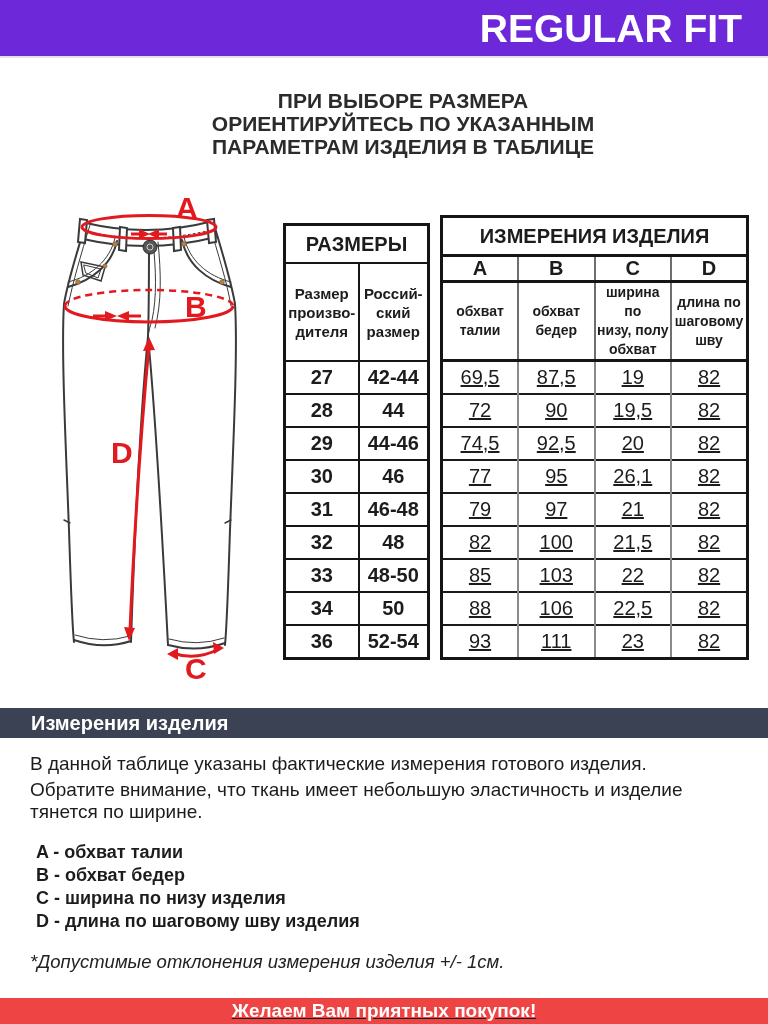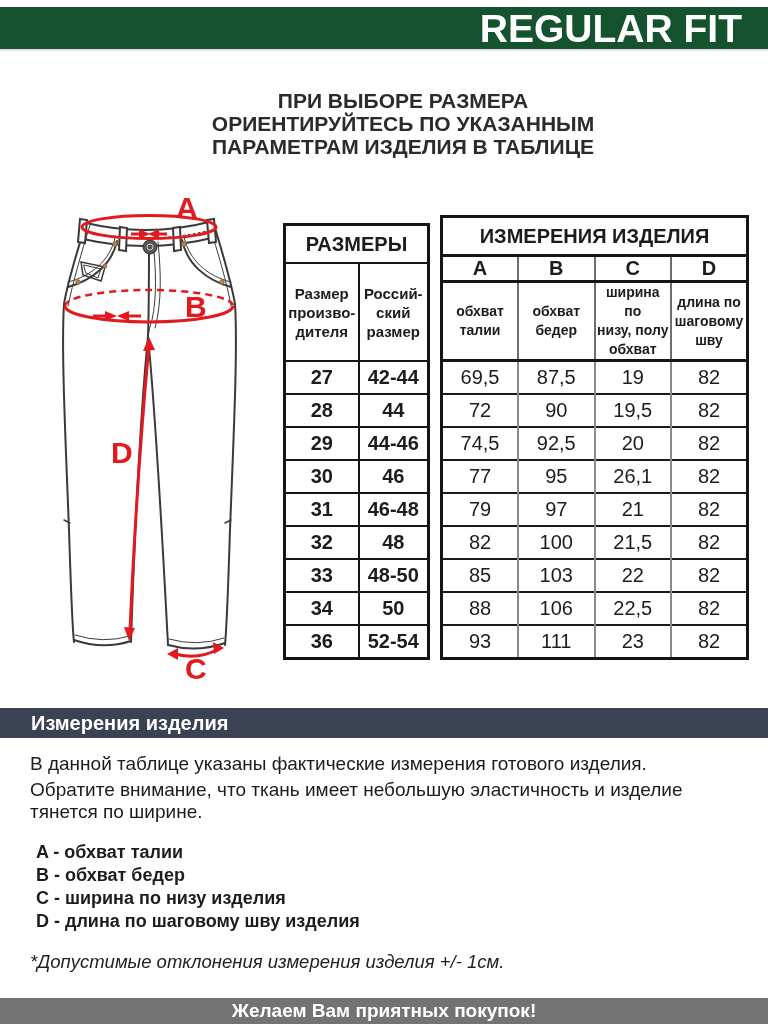--- a/index.html
+++ b/index.html
@@ -1,20 +1,20 @@
 <!DOCTYPE html>
 <html><head>
 <meta charset="utf-8">
 <style>
   html,body{margin:0;padding:0;background:#fff;}
   .page{position:relative;width:768px;height:1024px;background:#ffffff;
         font-family:"Liberation Sans",sans-serif;overflow:hidden;color:#1c1c1c;}
 
   
-  .topbar{position:absolute;left:0;top:7px;width:768px;height:44px;background:#14532d;
+  .topbar{position:absolute;left:0;top:0;width:768px;height:58px;background:#6d28d9;
           display:flex;align-items:center;justify-content:flex-end;
           padding-right:26px;box-sizing:border-box;border-bottom:2px solid #e2e2e2;}
   .topbar .title{color:#fff;font-size:39px;font-weight:bold;letter-spacing:0;line-height:1;}
 
   
   .intro{position:absolute;left:0;top:89px;width:768px;text-align:center;}
   .intro div{font-size:21px;font-weight:bold;color:#2b2b2b;line-height:23px;padding-left:38px;}
 
   
   .jeans{position:absolute;left:35px;top:190px;width:260px;height:520px;}
@@ -31,38 +31,38 @@
   .t-sizes col.c1{width:74px;} .t-sizes col.c2{width:70px;}
 
   .t-meas{border:3px solid #151515;width:306px;}
   .t-meas col{width:76.5px;}
   .t-meas .title-cell{height:36px;font-size:20px;font-weight:bold;border:2px solid #151515;border-bottom:3px solid #151515;}
   .t-meas .letter-cell{height:21px;font-size:20px;font-weight:bold;
         border-top:2px solid #151515;border-bottom:3px solid #151515;border-left:2px solid #6e6e6e;}
   .t-meas .desc-cell{height:72px;font-size:14px;font-weight:bold;white-space:pre-line;line-height:19px;
         border-bottom:3px solid #151515;border-left:2px solid #6e6e6e;}
   .t-meas td{height:31px;font-size:20px;font-weight:normal;
-        border-top:2px solid #1a1a1a;border-left:2px solid #8a8a8a;}
+        border-top:2px solid #1a1a1a;border-left:2px solid #8a8a8a;text-decoration:underline;}
   .t-meas .letter-cell:first-child,.t-meas .desc-cell:first-child,.t-meas td:first-child{border-left:none;}
 
   
   .sectionbar{position:absolute;left:0;top:708px;width:768px;height:30px;background:#3b4254;
               display:flex;align-items:center;padding-left:31px;box-sizing:border-box;}
   .sectionbar span{color:#fff;font-size:20px;font-weight:bold;}
 
   
   .paras{position:absolute;left:30px;top:753px;width:722px;}
   .paras .para{font-size:19px;line-height:22px;color:#1c1c1c;margin-bottom:4px;}
   .legend{position:absolute;left:36px;top:841px;}
   .legend div{font-size:18px;font-weight:bold;line-height:23px;color:#1c1c1c;}
   .disclaimer{position:absolute;left:30px;top:951px;font-size:18.5px;font-style:italic;color:#222;}
 
   
-  .footer{position:absolute;left:0;bottom:0;width:768px;height:26px;background:#737373;
-          display:flex;align-items:center;justify-content:center;}
+  .footer{position:absolute;left:0;bottom:0;width:768px;height:26px;background:#ef4444;
+          display:flex;align-items:center;justify-content:center;text-decoration:underline;}
   .footer span{color:#fff;font-size:19px;font-weight:bold;}
 </style>
 </head>
 <body>
 
 <div class="page">
 
   <div class="topbar">
     <span class="title">REGULAR FIT</span>
   </div>

